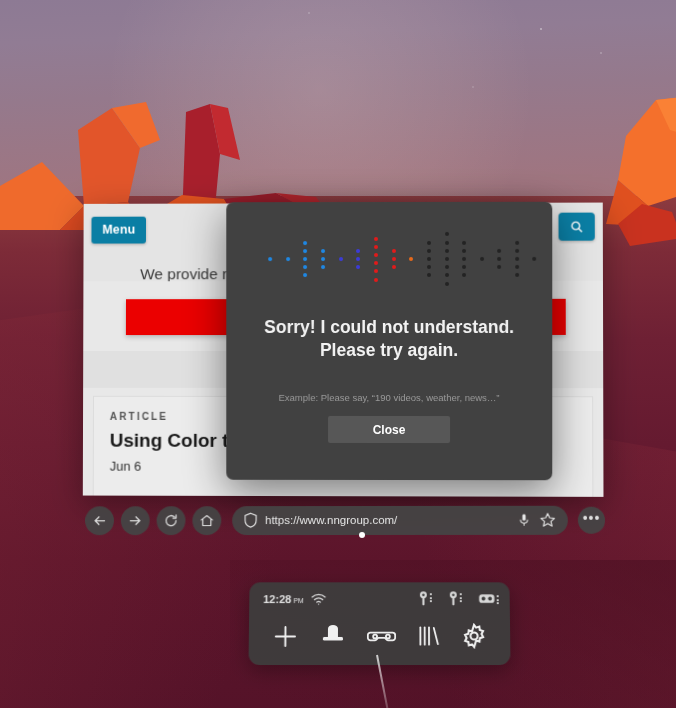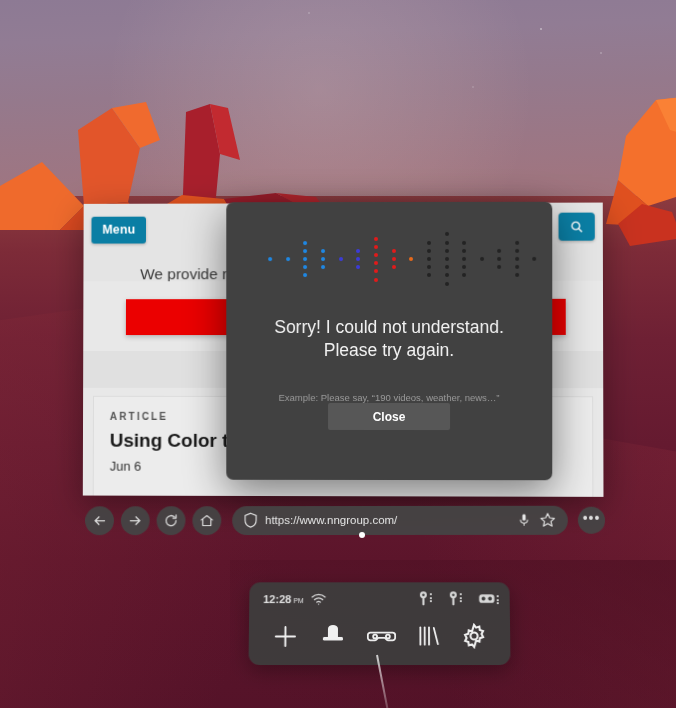--- a/index.html
+++ b/index.html
@@ -127,28 +127,28 @@
   }
   #dot-visualizer{
     margin-top:28px; width:250px; height:58px; position:relative;
   }
   #dot-visualizer i{
     position:absolute; width:4px; height:4px; border-radius:50%;
     display:block;
   }
   .modal-title{
     margin-top:28px; width:100%; text-align:center;
-    color:#f2f2f2; font-size:17.5px; font-weight:400; line-height:1.32;
+    color:#f2f2f2; font-size:17.5px; font-weight:700; line-height:1.32;
   }
   .modal-example{
     margin-top:30px; width:100%; text-align:center;
     color:#9a9a9a; font-size:9.5px;
   }
   .modal-close{
-    width:122px; height:27px;
+    margin-top:13px; width:122px; height:27px;
     background:#575757; color:#ffffff;
     font-size:12px; font-weight:700;
     display:flex; align-items:center; justify-content:center;
     border-radius:2px;
   }
 
   
   #browser-navbar{
     position:absolute; left:84px; top:500px; width:520px; height:40px;
     display:flex; align-items:center; gap:0;

